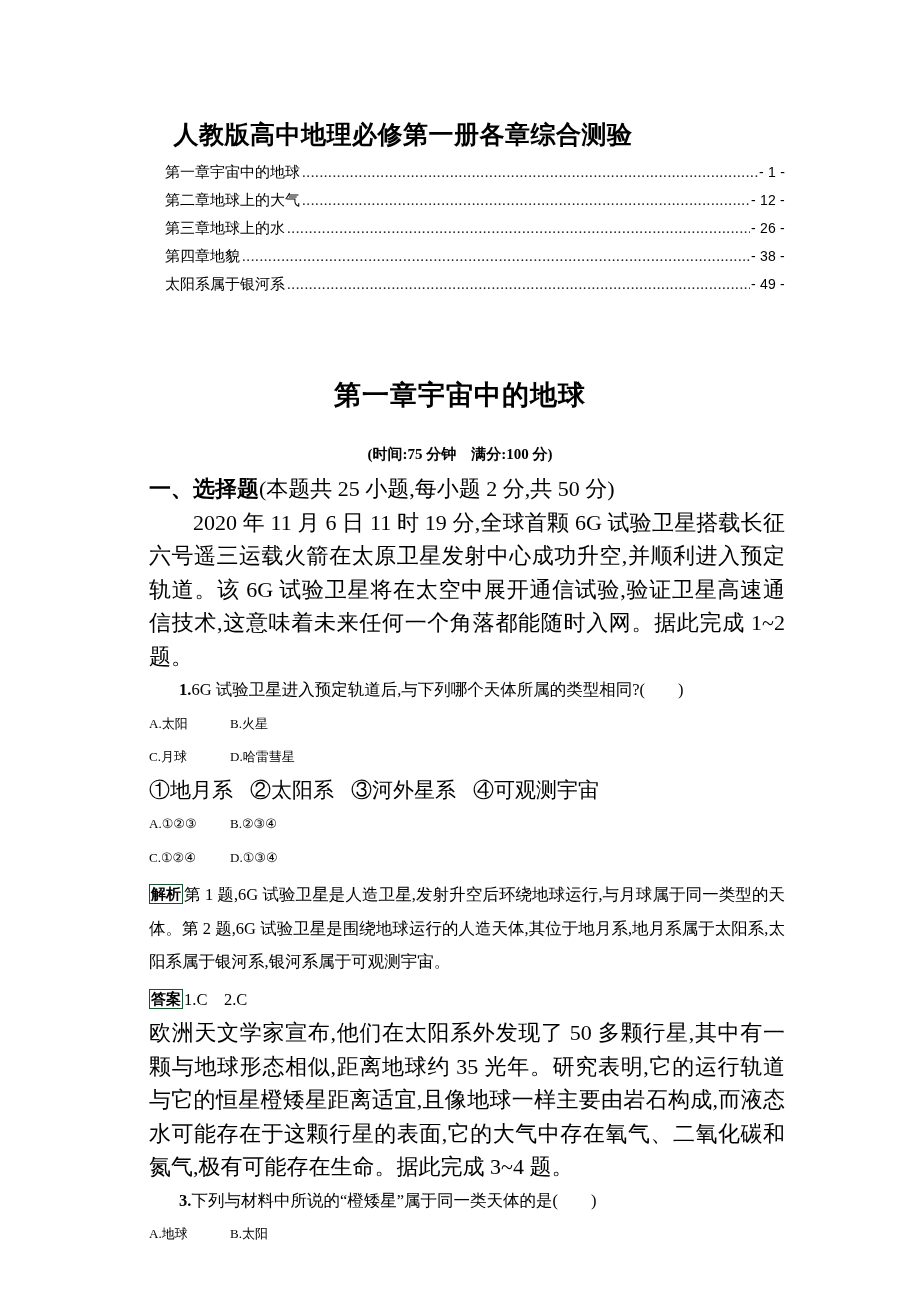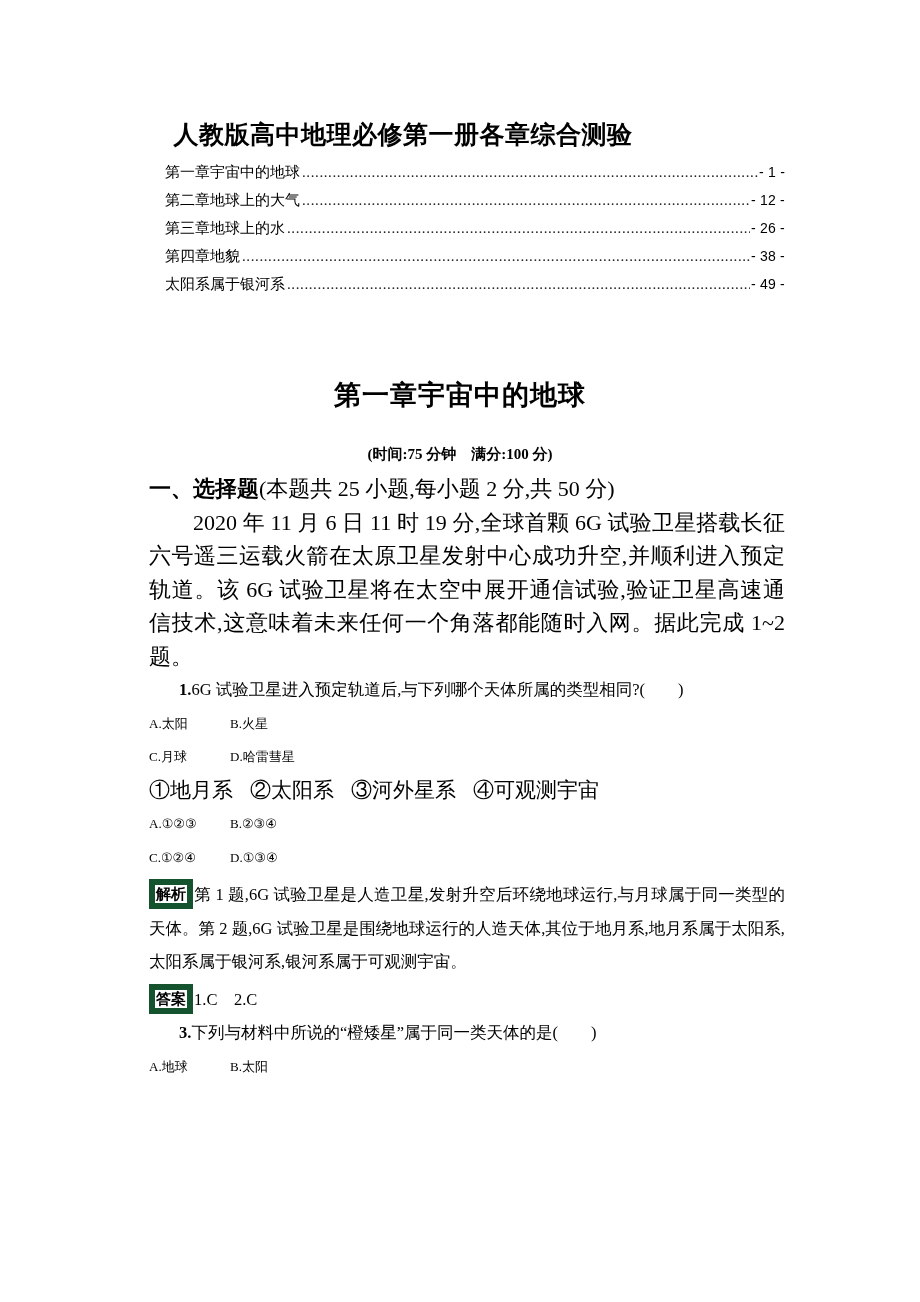--- a/index.html
+++ b/index.html
@@ -153,21 +153,21 @@
     margin-right: 17px;
   }
   .explain-block, .answer-block {
     font-size: 16.5px;
     line-height: 33.5px;
     text-align: justify;
     text-justify: inter-ideograph;
   }
   .tag-box {
     display: inline-block;
-    border: 6px solid #14532d;
+    border: 1px solid #14532d;
     font-weight: bold;
     font-size: 15px;
     line-height: 18px;
     padding: 0px 1px;
     margin-right: 1px;
     vertical-align: 1px;
   }
   .spacer-sm { height: 4px; }
 </style>
 </head>
@@ -258,20 +258,21 @@
     <div class="explain-block">
       <span class="tag-box">解析</span><span>第 1 题,6G 试验卫星是人造卫星,发射升空后环绕地球运行,与月球属于同一类型的天体。第 2 题,6G 试验卫星是围绕地球运行的人造天体,其位于地月系,地月系属于太阳系,太阳系属于银河系,银河系属于可观测宇宙。</span>
     </div>
 
     <div class="spacer-sm"></div>
 
     <div class="answer-block">
       <span class="tag-box">答案</span><span>1.C　2.C</span>
     </div>
 
+    <div class="passage no-indent">欧洲天文学家宣布,他们在太阳系外发现了 50 多颗行星,其中有一颗与地球形态相似,距离地球约 35 光年。研究表明,它的运行轨道与它的恒星橙矮星距离适宜,且像地球一样主要由岩石构成,而液态水可能存在于这颗行星的表面,它的大气中存在氧气、二氧化碳和氮气,极有可能存在生命。据此完成 3~4 题。</div>
 
     <div class="question">
       <span class="qnum">3.</span><span>下列与材料中所说的“橙矮星”属于同一类天体的是(　　)</span>
     </div>
 
     <div class="options">
       <span class="opt col1"><span>A.</span><span>地球</span></span>
       <span class="opt col2"><span>B.</span><span>太阳</span></span>
     </div>
 

